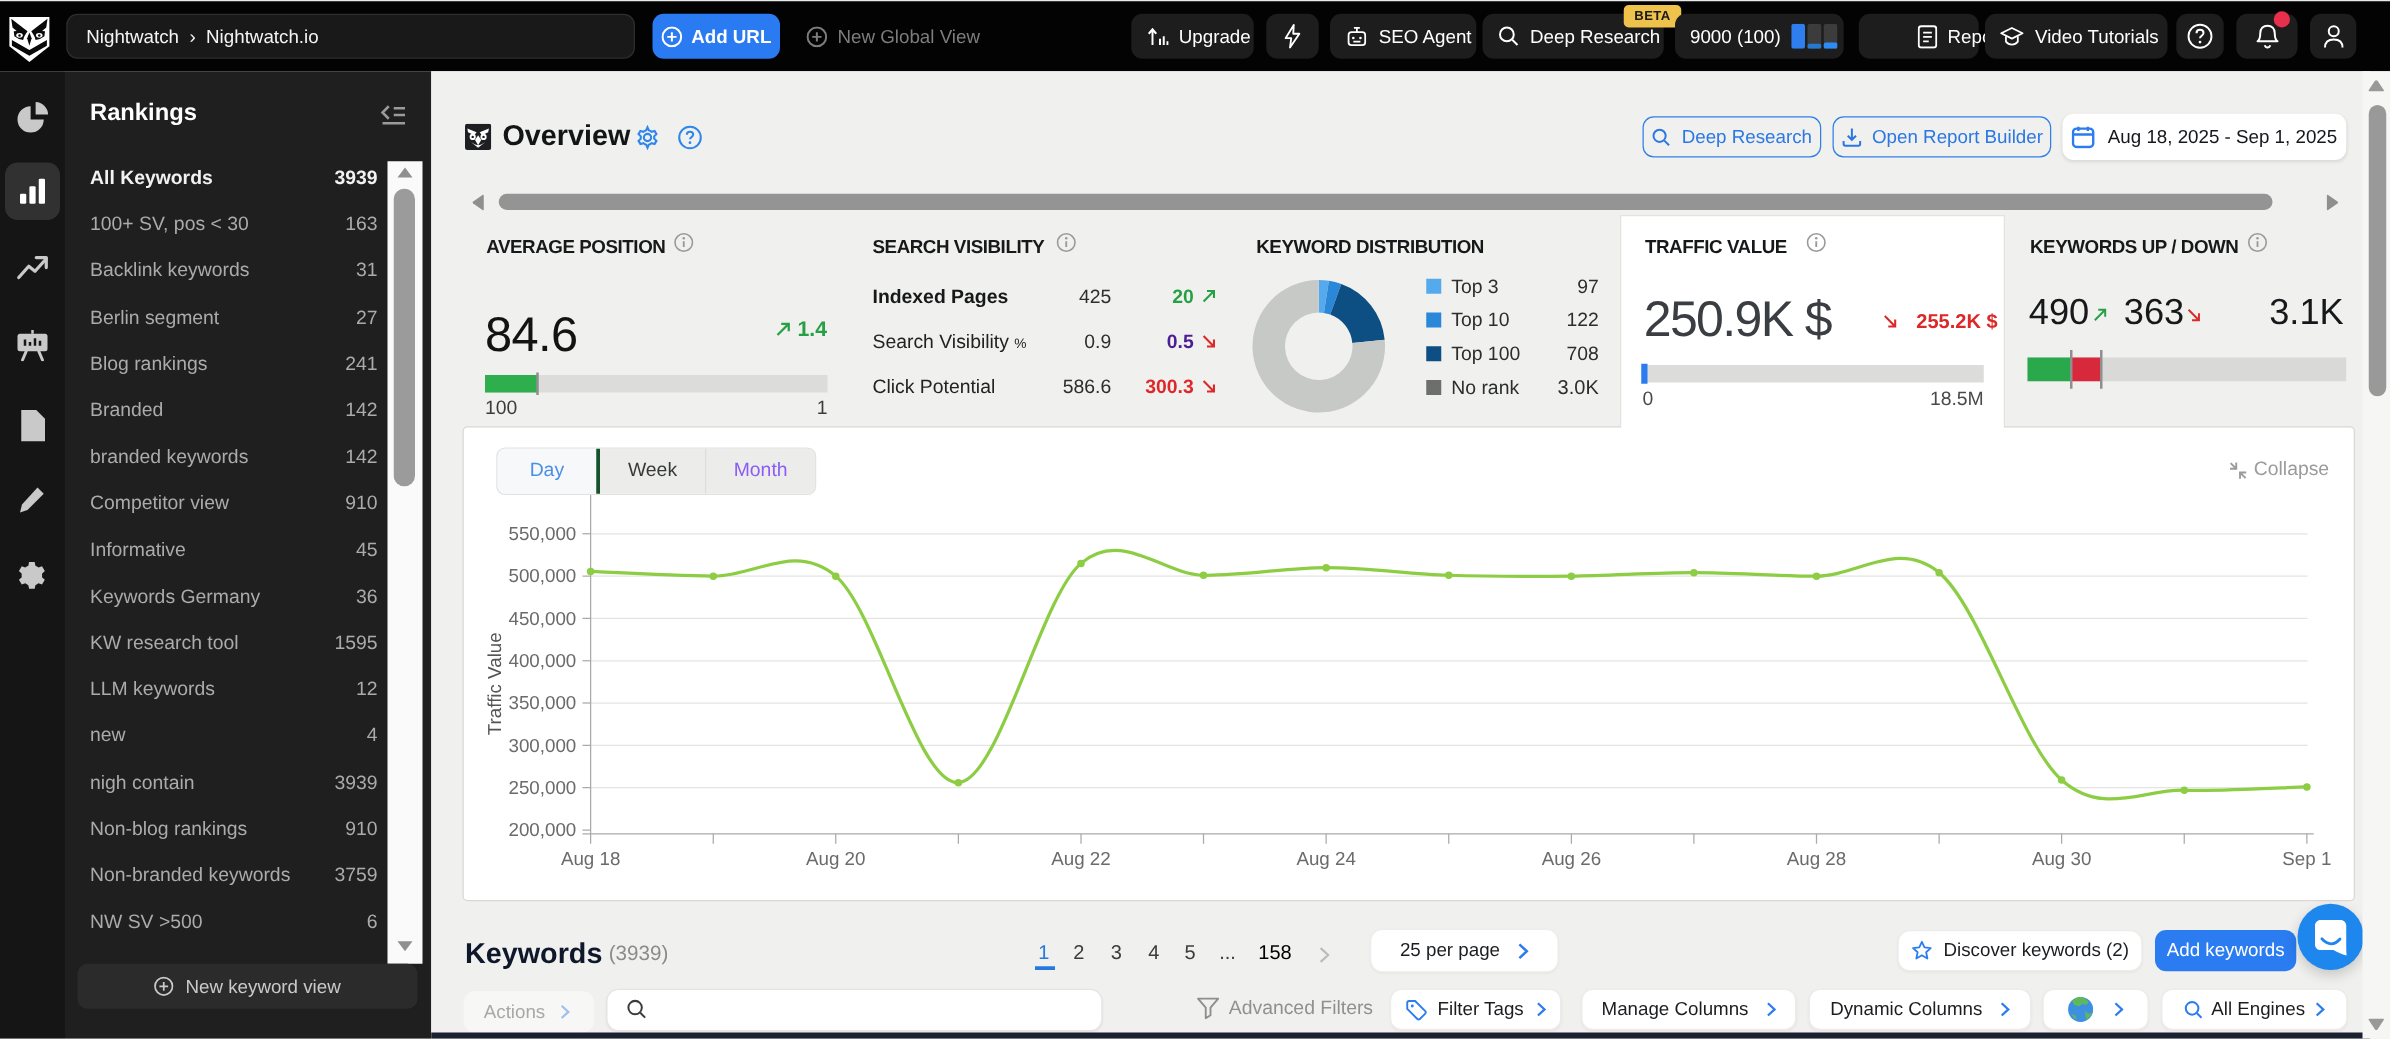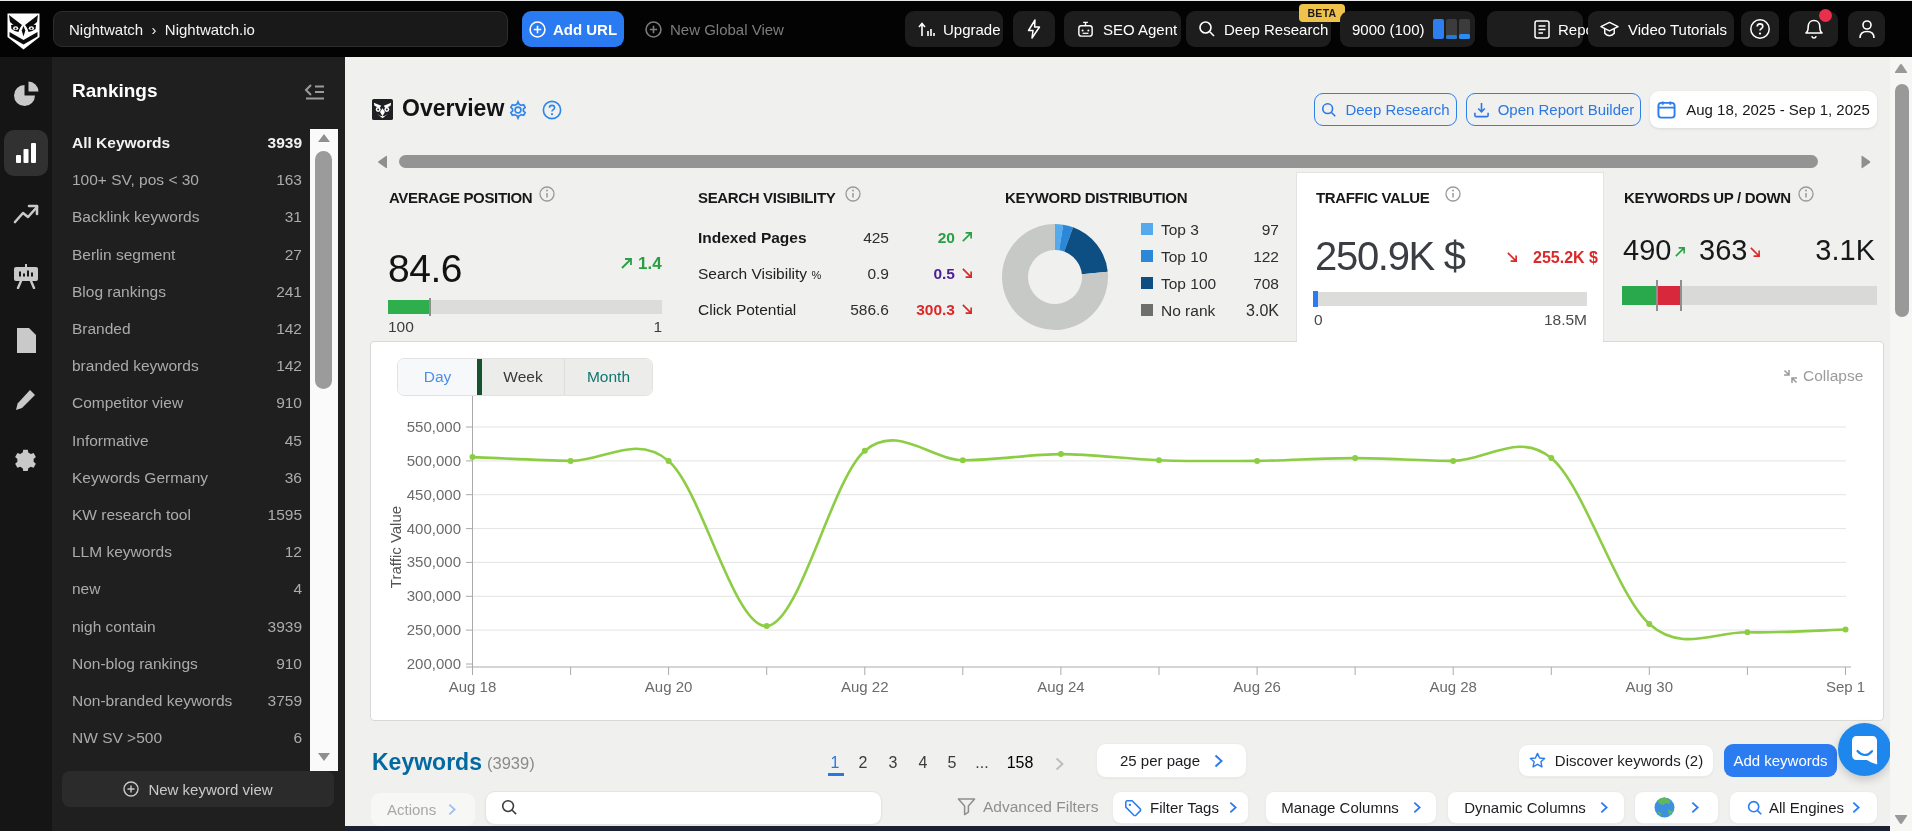--- a/index.html
+++ b/index.html
@@ -386,22 +386,22 @@
   <div class="abs" style="left:1277px;top:229px;width:255px;height:19px;background:#d9d9d7">
     <div style="position:absolute;left:0;top:0;width:34.5px;height:19px;background:#2aa84c"></div>
     <div style="position:absolute;left:34.5px;top:0;width:24.5px;height:19px;background:#d8283c"></div>
     <div style="position:absolute;left:33.5px;top:-6px;width:2px;height:31px;background:#8f8f8f"></div>
     <div style="position:absolute;left:58px;top:-6px;width:2px;height:31px;background:#8f8f8f"></div>
   </div>
   <div id="chartcard" class="abs" style="left:25px;top:284px;width:1514px;height:380px;background:#fff;border:1px solid #d8d8d6;border-radius:4px">
 
     <div class="abs flex" style="left:26px;top:16px;height:38px;border:1px solid #e2e2e0;border-radius:7px;overflow:hidden">
       <div class="flex" style="width:79px;height:38px;background:#f7f8f9;color:#4a90e8;font-size:15.5px;justify-content:center">Day</div>
-      <div class="flex" style="width:87px;height:38px;background:#ececea;color:#37383a;font-size:15.5px;justify-content:center;border-left:5px solid #14532d">Week</div>
-      <div class="flex" style="width:88px;height:38px;background:#ececea;color:#0f766e;font-size:15.5px;justify-content:center;border-left:1px solid #dddddb">Month</div>
+      <div class="flex" style="width:87px;height:38px;background:#ececea;color:#37383a;font-size:15.5px;justify-content:center;border-left:3px solid #14532d">Week</div>
+      <div class="flex" style="width:88px;height:38px;background:#ececea;color:#8b5cf6;font-size:15.5px;justify-content:center;border-left:1px solid #dddddb">Month</div>
     </div>
     <svg class="abs" style="left:1412px;top:27px" width="15" height="15" viewBox="0 0 15 15">
         <path d="M6,1 L6,6 L1,6 M6,6 L1.5,1.5 M9,14 L9,9 L14,9 M9,9 L13.5,13.5" fill="none" stroke="#9b9b9b" stroke-width="1.5"></path>
       </svg>
     <div class="abs" style="left:1432px;top:25px;font-size:15.5px;color:#9b9b9b">Collapse</div>
 
     <svg class="abs" style="left:0;top:9px" width="1514" height="371" viewBox="0 0 1514 371">
       <g stroke="#e4e4e2" stroke-width="1">
         <line x1="101.5" y1="76" x2="1475" y2="76"></line>
         <line x1="101.5" y1="109.9" x2="1475" y2="109.9"></line>
@@ -472,21 +472,21 @@
           <circle cx="1082.2" cy="109.9" r="3"></circle>
           <circle cx="1180.3" cy="107.1" r="3"></circle>
           <circle cx="1278.3" cy="273.0" r="3"></circle>
           <circle cx="1376.4" cy="281.2" r="3"></circle>
           <circle cx="1474.5" cy="278.5" r="3"></circle>
       </g>
     </svg>
   </div>
   <div class="abs" style="left:952px;top:283px;width:306px;height:4px;background:#fff"></div>
   <div id="kwsection">
-    <div class="abs" style="left:27px;top:692px;font-size:23px;font-weight:700;color:#0369a1">Keywords</div>
+    <div class="abs" style="left:27px;top:692px;font-size:23px;font-weight:700;color:#0f172a">Keywords</div>
     <div class="abs" style="left:142px;top:697px;font-size:16.5px;color:#8b8b8b">(3939)</div>
 
     <div class="abs" style="left:480px;top:697px;width:20px;text-align:center;font-size:16px;color:#2779e0">1</div>
     <div class="abs" style="left:483px;top:716px;width:16px;height:3px;background:#2779e0"></div>
     <div class="abs" style="left:508px;top:697px;width:20px;text-align:center;font-size:16px;color:#3c3c3c">2</div>
     <div class="abs" style="left:538px;top:697px;width:20px;text-align:center;font-size:16px;color:#3c3c3c">3</div>
     <div class="abs" style="left:568px;top:697px;width:20px;text-align:center;font-size:16px;color:#3c3c3c">4</div>
     <div class="abs" style="left:597px;top:697px;width:20px;text-align:center;font-size:16px;color:#3c3c3c">5</div>
     <div class="abs" style="left:626px;top:697px;width:22px;text-align:center;font-size:16px;color:#3c3c3c">...</div>
     <div class="abs" style="left:660px;top:697px;width:30px;text-align:center;font-size:16px;color:#000000">158</div>

